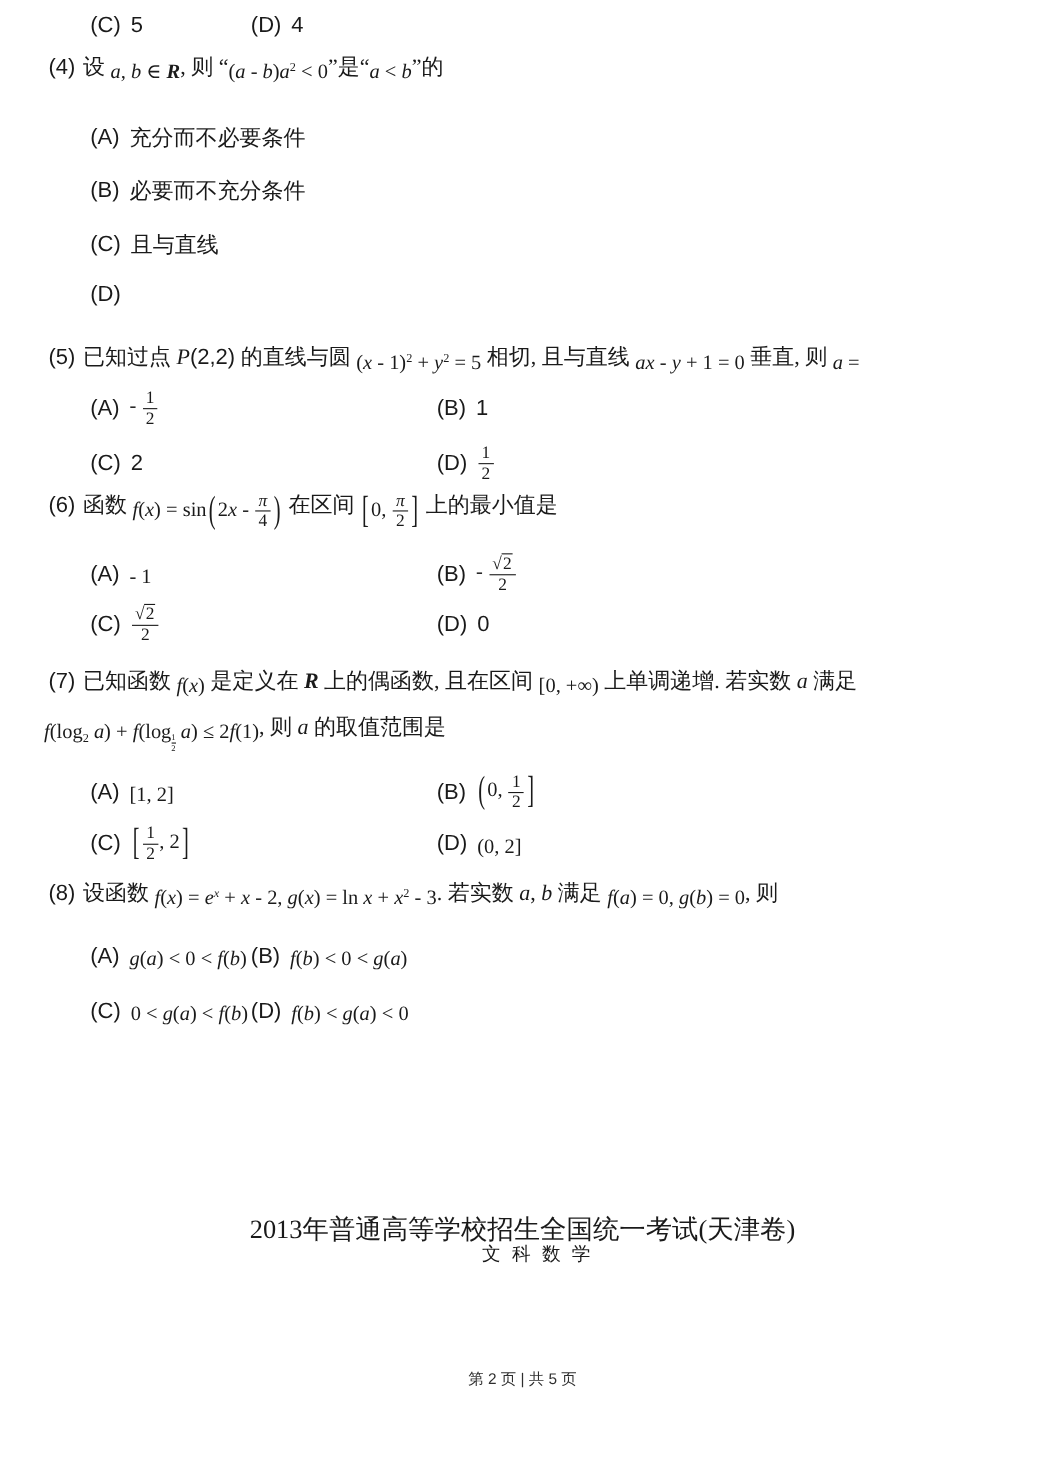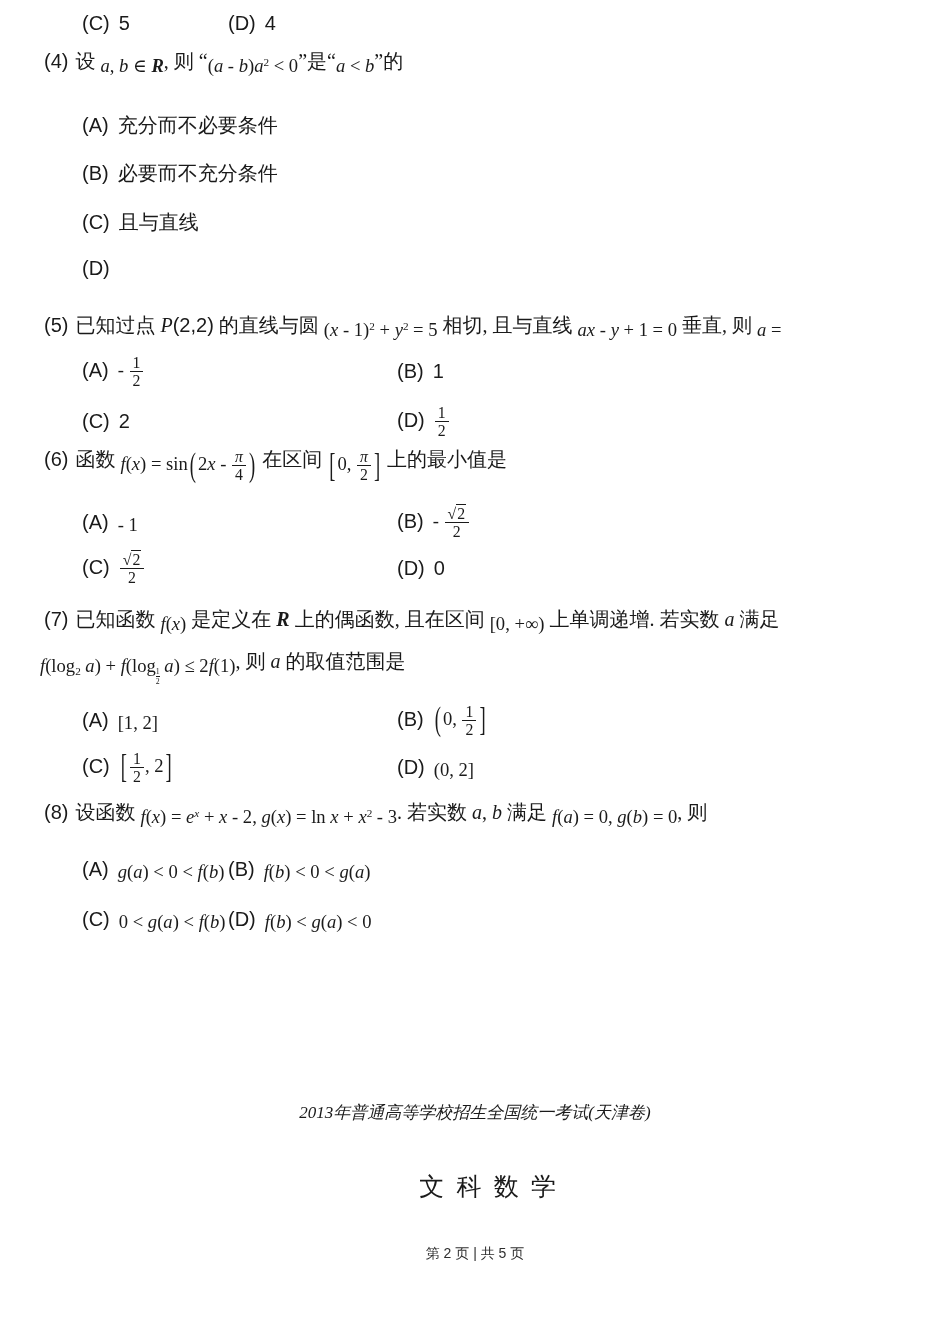--- a/index.html
+++ b/index.html
@@ -53,22 +53,22 @@
   #q6-stem{top:446px;left:44px;}
   #q6-row1{top:498px;left:82px;height:48px;}
   #q6-row2{top:544px;left:82px;height:48px;}
   #q7-stem1{top:606px;left:44px;}
   #q7-stem2{top:648px;left:40px;}
   #q7-row1{top:696px;left:82px;height:48px;}
   #q7-row2{top:744px;left:82px;height:46px;}
   #q8-stem{top:799px;left:44px;}
   #q8-row1{top:852px;left:82px;height:34px;}
   #q8-row2{top:902px;left:82px;height:34px;}
-  #title{top:1101px;left:0;right:0;text-align:center;font-size:17px;white-space:nowrap;font-style:italic;}
-  #subtitle{top:1170px;left:0;right:0;text-align:center;font-size:25px;letter-spacing:3px;white-space:nowrap;padding-left:28px;}
+  #title{top:1101px;left:0;right:0;text-align:center;font-size:24px;white-space:nowrap;}
+  #subtitle{top:1128px;left:0;right:0;text-align:center;font-size:17px;letter-spacing:3px;white-space:nowrap;padding-left:28px;}
   #footer{top:1245px;left:0;right:0;text-align:center;font-size:14px;color:#2e2e2e;
           font-family:"Liberation Sans","DejaVu Sans",sans-serif;white-space:nowrap;}
 </style>
 </head>
 <body>
 
 <div id="page">
 
   <div class="abs optrow" id="carry-row">
     <div class="optcell w146">

